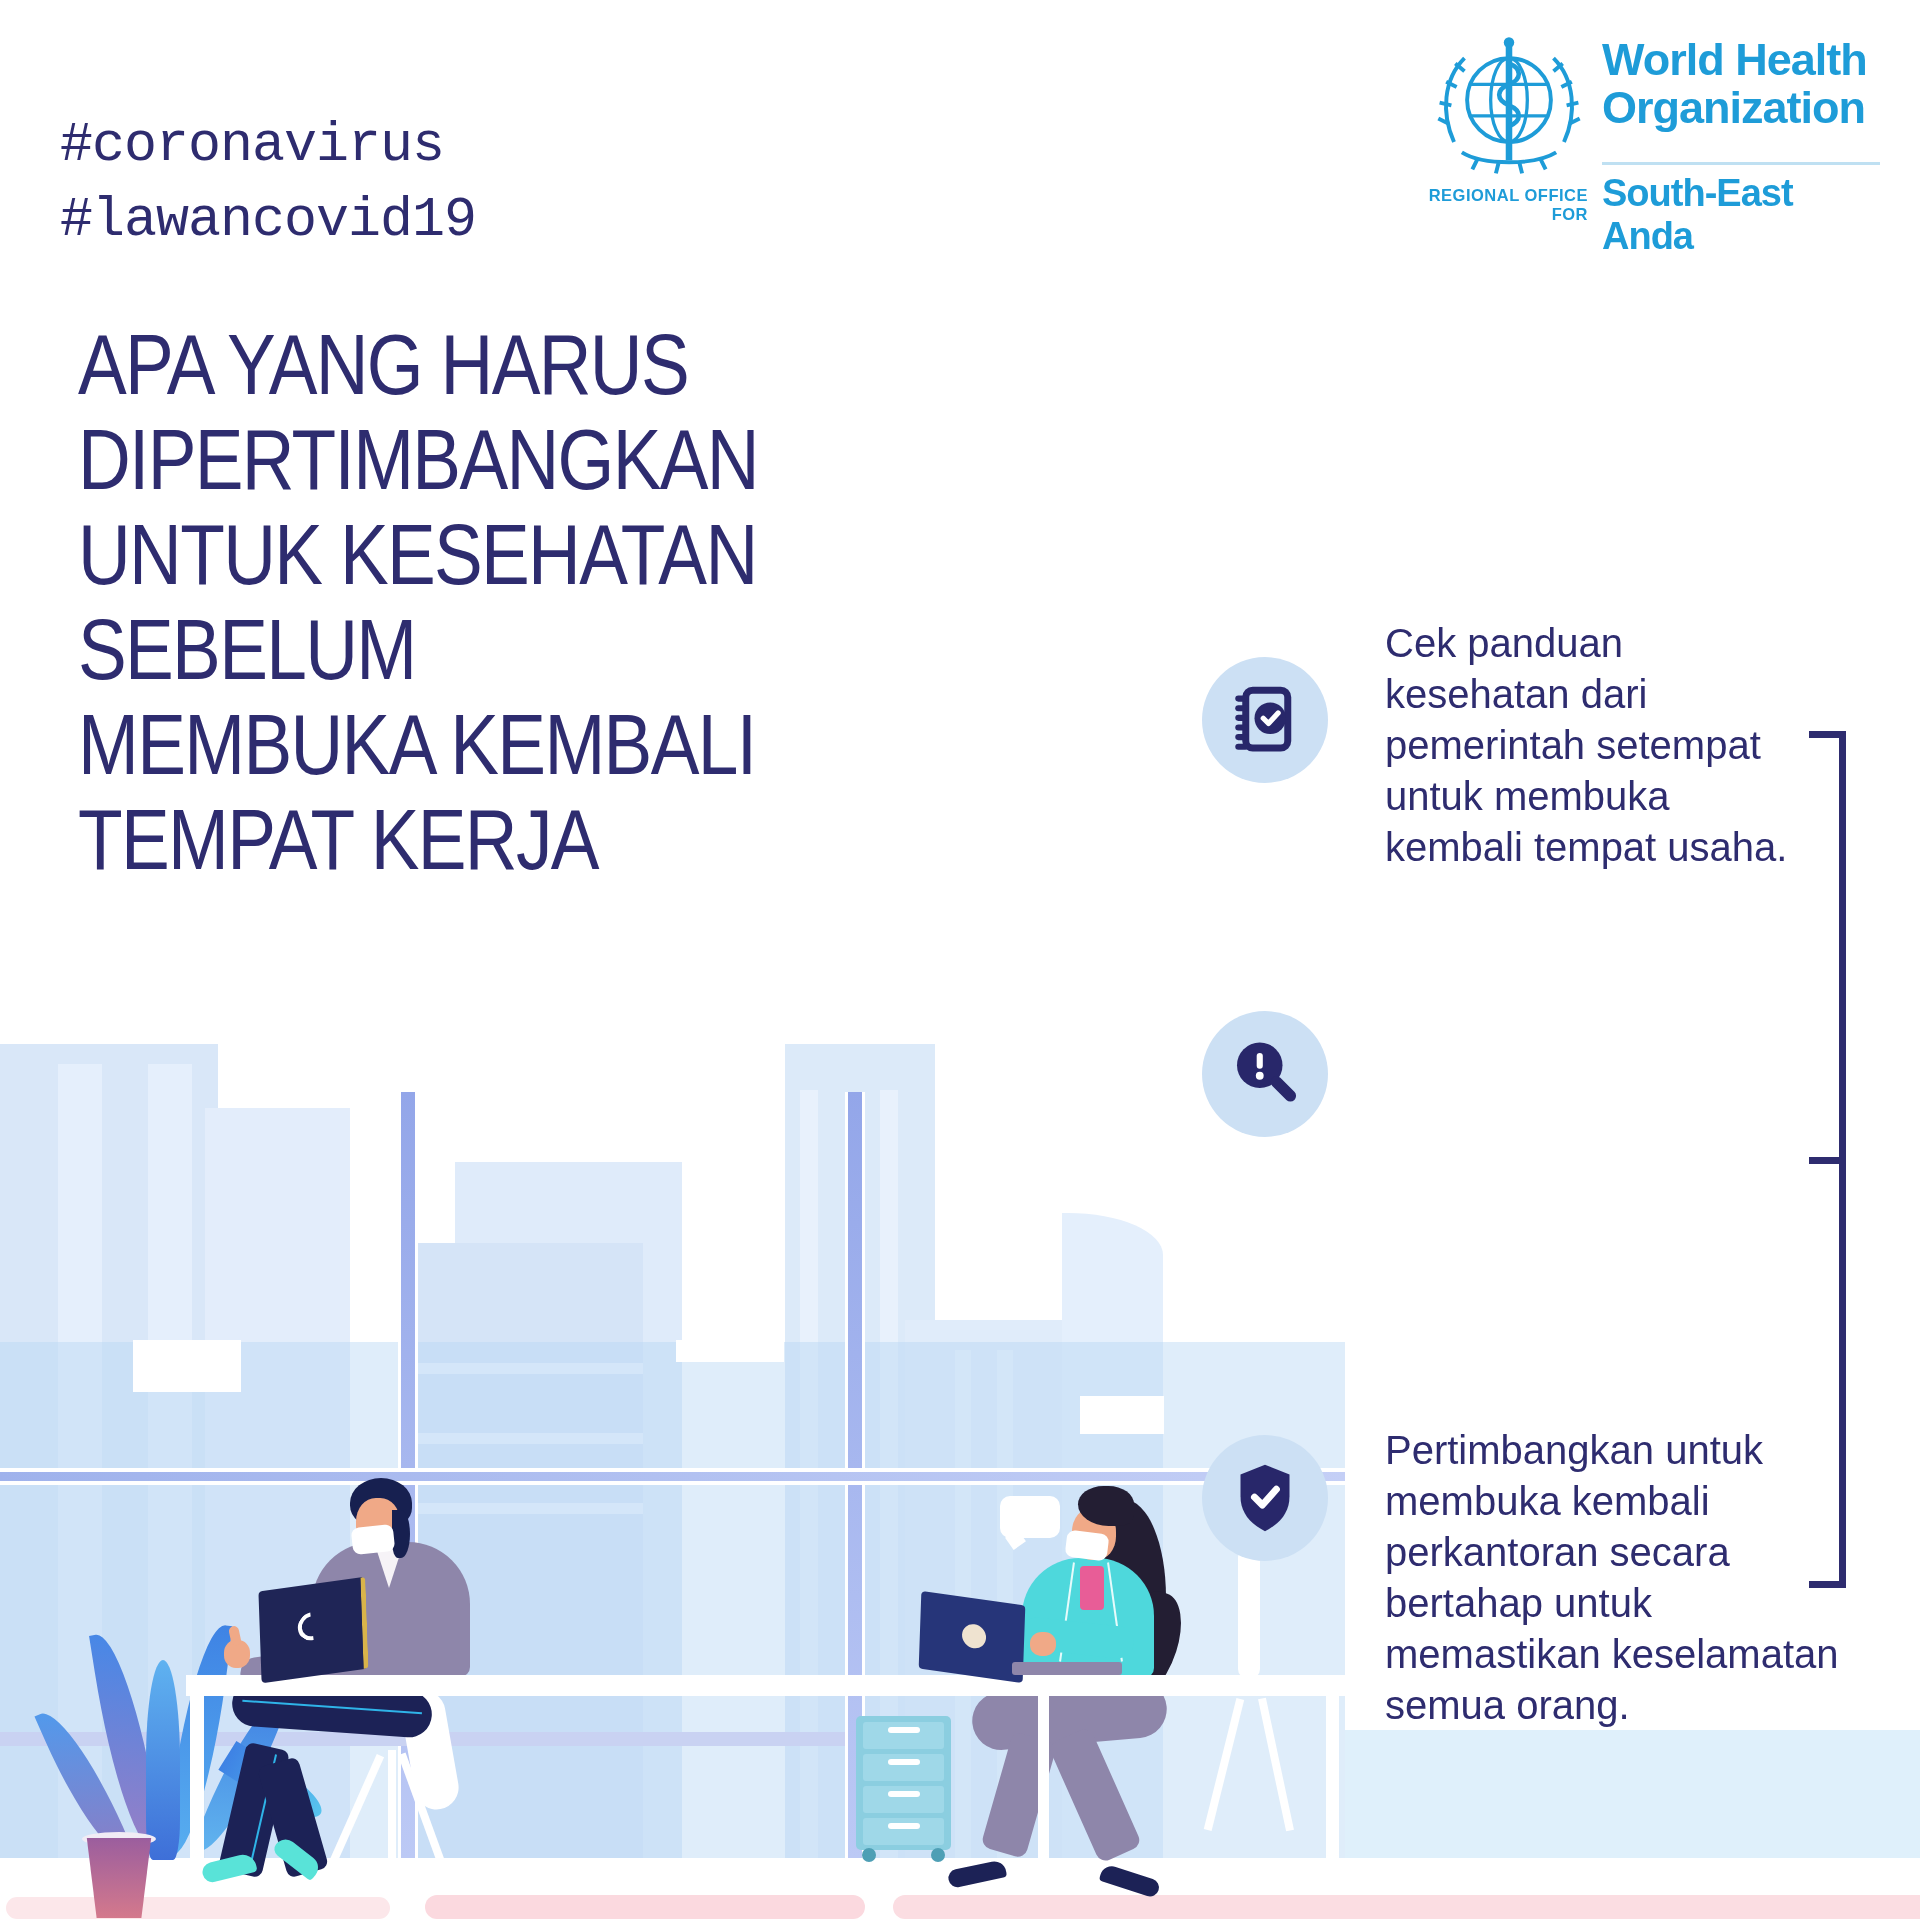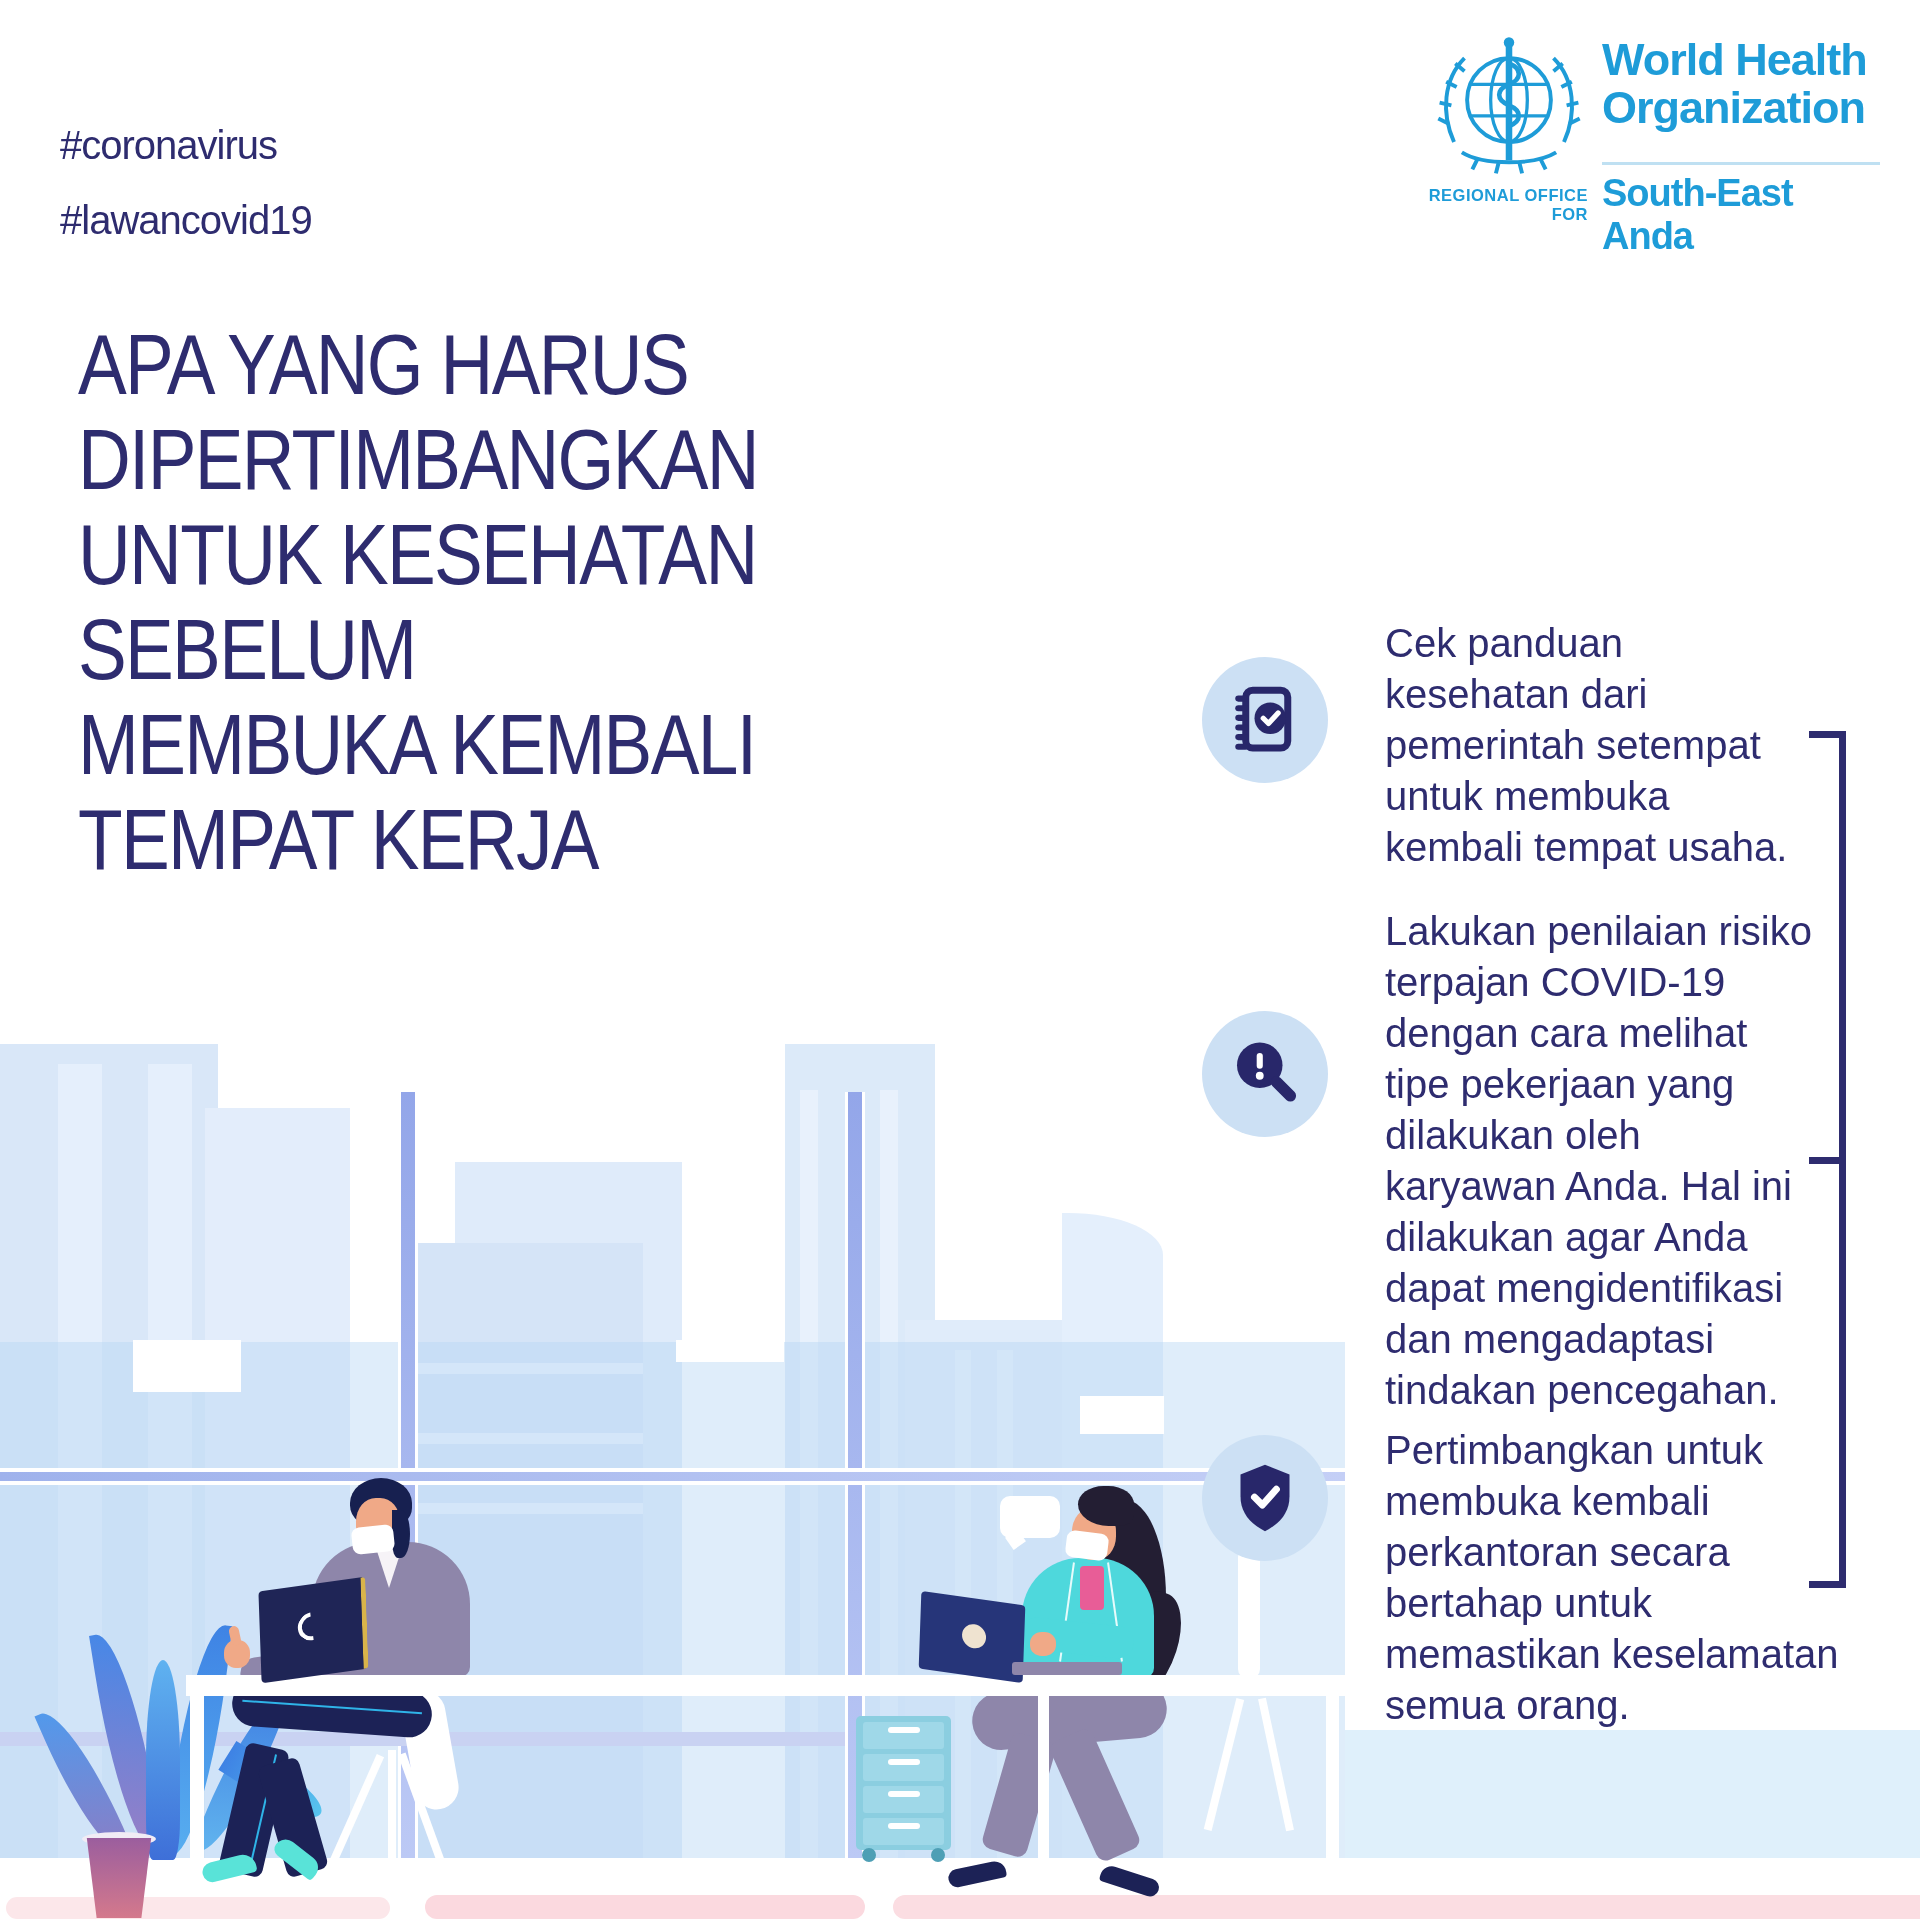--- a/index.html
+++ b/index.html
@@ -1,21 +1,21 @@
 <!DOCTYPE html>
 <html style="--navy: #2E2C6F; --hashtag-blue: #8FC9E2; --who-blue: #1E9CD8; --icon-circle: #CCE0F4; --icon-glyph: #28276A; --glass: #D9E8F8; --mullion: #A4B3EE; --pink-floor: #FBD9DE;"><head>
 <meta charset="utf-8">
 <style>
   html,body{margin:0;padding:0;background:#fff;}
   .poster{position:relative;width:1920px;height:1920px;background:#fff;overflow:hidden;
           font-family:"Liberation Sans","DejaVu Sans",sans-serif;}
   .abs{position:absolute;}
 
   
-  .hashtags{left:60px;top:33px;font-size:40px;line-height:75px;letter-spacing:-1px;white-space:pre-line;}
+  .hashtags{left:60px;top:33px;font-size:55px;line-height:75px;letter-spacing:-1px;white-space:pre-line;font-family:Liberation Mono, monospace;}
   .hash-dark{color:var(--navy);}
   .hash-light{color:var(--hashtag-blue);}
 
   .logo-text{color:var(--who-blue);font-weight:bold;}
   .logo-l1{left:1602px;top:36px;font-size:45px;line-height:48px;letter-spacing:-1px;}
 
   
   .title{left:78px;top:317px;font-size:86px;line-height:95px;color:var(--navy);
          letter-spacing:-2px;white-space:pre-line;transform:scaleX(.85);transform-origin:top left;font-weight:400;}
 
@@ -248,30 +248,20 @@
 kembali tempat usaha.</div>
 
   <div class="abs icon-circle" style="left:1202px;top:1011px;">
     <svg width="84" height="84" viewBox="0 0 96 96">
       <circle cx="42" cy="38" r="26" fill="#28276A"></circle>
       <line x1="61" y1="57" x2="77" y2="73" stroke="#28276A" stroke-width="13" stroke-linecap="round"></line>
       <rect x="38.5" y="24" width="7" height="18" rx="3.5" fill="#fff"></rect>
       <circle cx="42" cy="50" r="4.5" fill="#fff"></circle>
     </svg>
   </div>
-  <div class="abs bullet-text" style="top:906px;">Lakukan penilaian risiko
-terpajan COVID-19
-dengan cara melihat
-tipe pekerjaan yang
-dilakukan oleh
-karyawan Anda. Hal ini
-dilakukan agar Anda
-dapat mengidentifikasi
-dan mengadaptasi
-tindakan pencegahan.</div>
 
   <div class="abs icon-circle" style="left:1202px;top:1435px;">
     <svg width="84" height="84" viewBox="0 0 96 96">
       <path d="M48 10 L76 21 V46 C76 65 65 77 48 86 C31 77 20 65 20 46 V21 Z" fill="#28276A"></path>
       <polyline points="36,47 45,56 61,38" fill="none" stroke="#fff" stroke-width="8" stroke-linecap="round" stroke-linejoin="round"></polyline>
     </svg>
   </div>
   <div class="abs bullet-text" style="top:1425px;">Pertimbangkan untuk
 membuka kembali
 perkantoran secara

